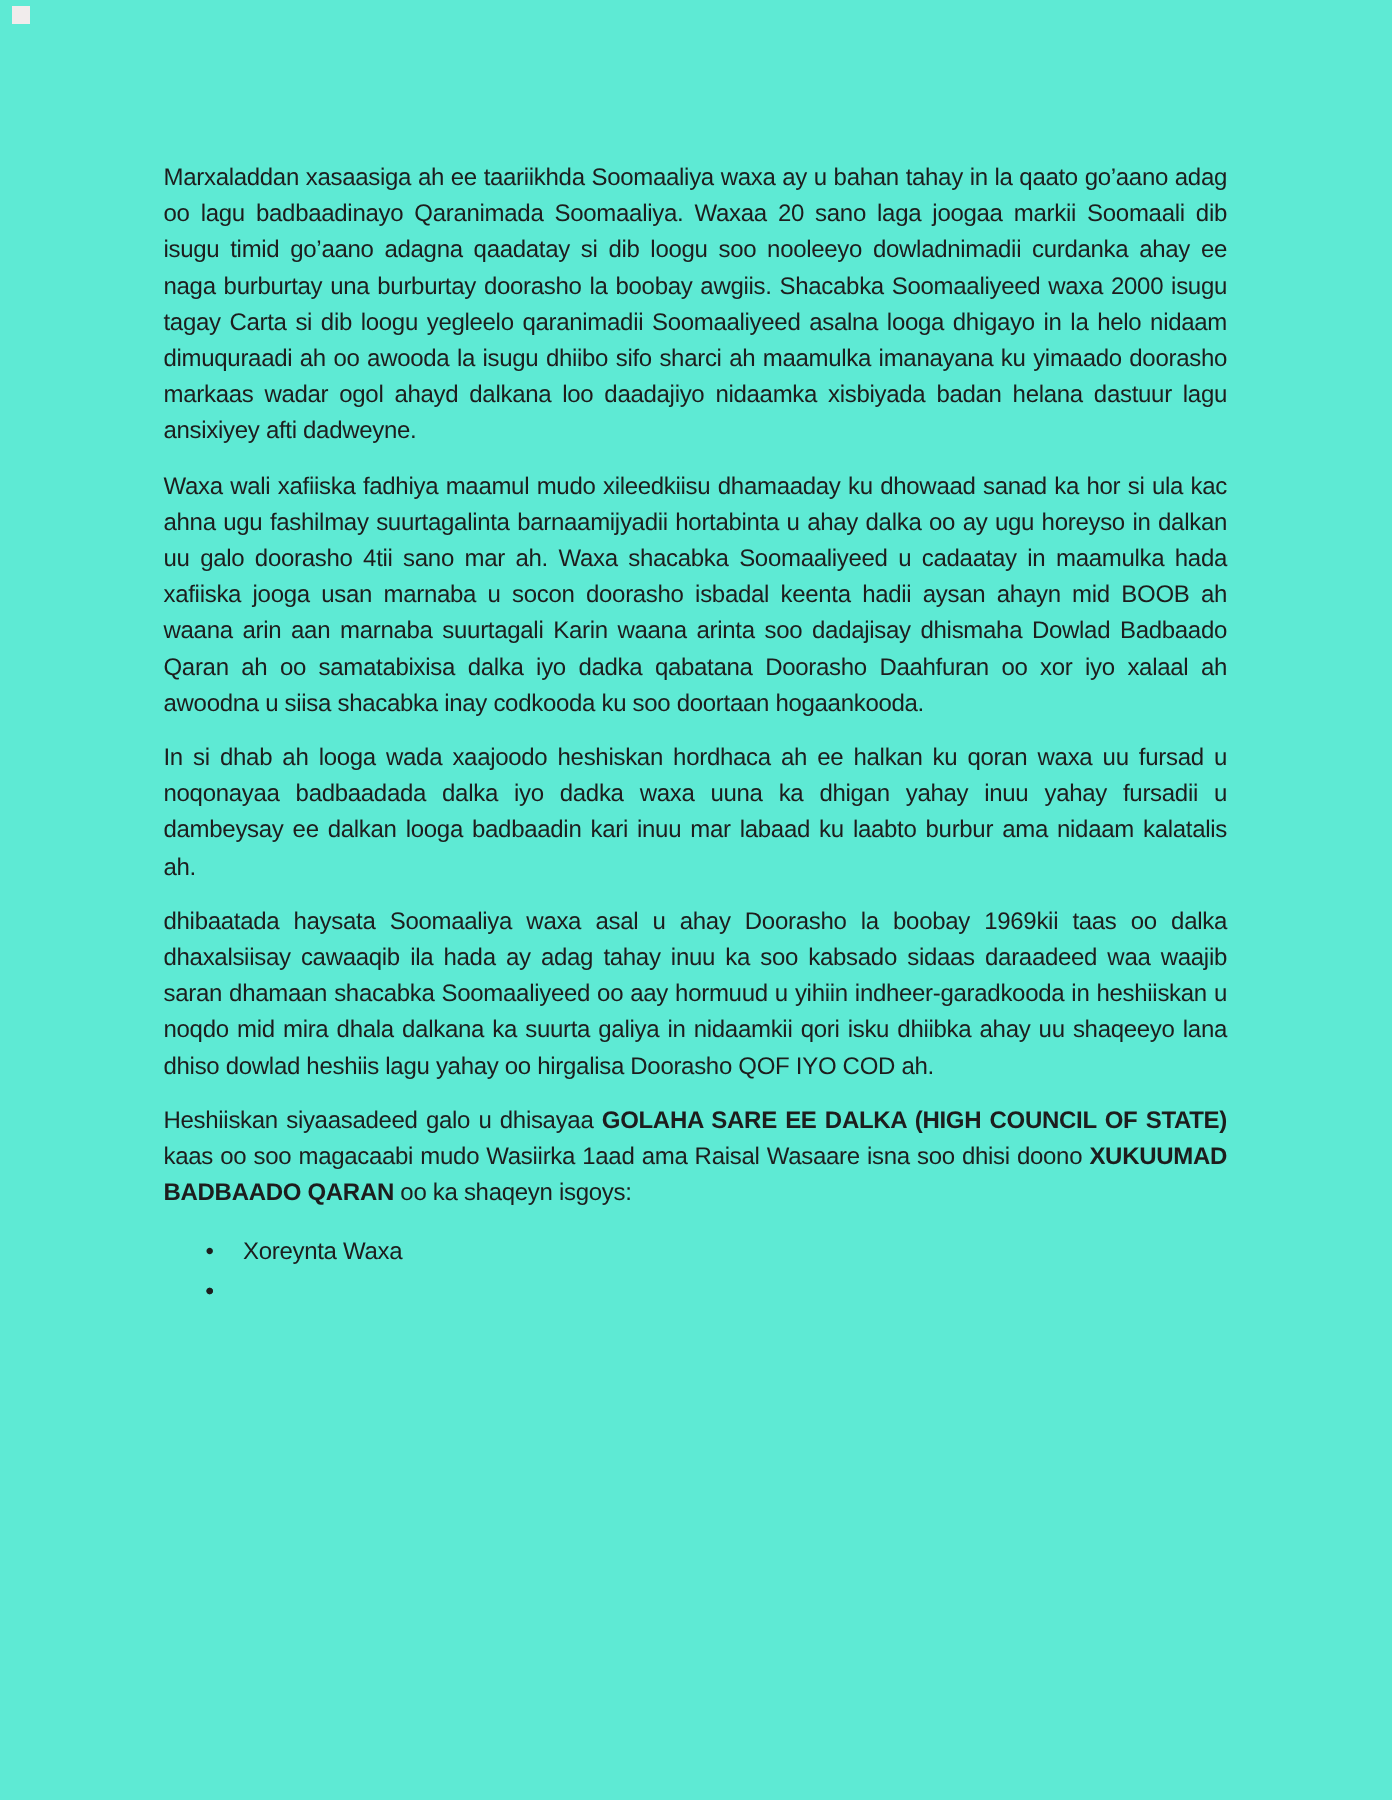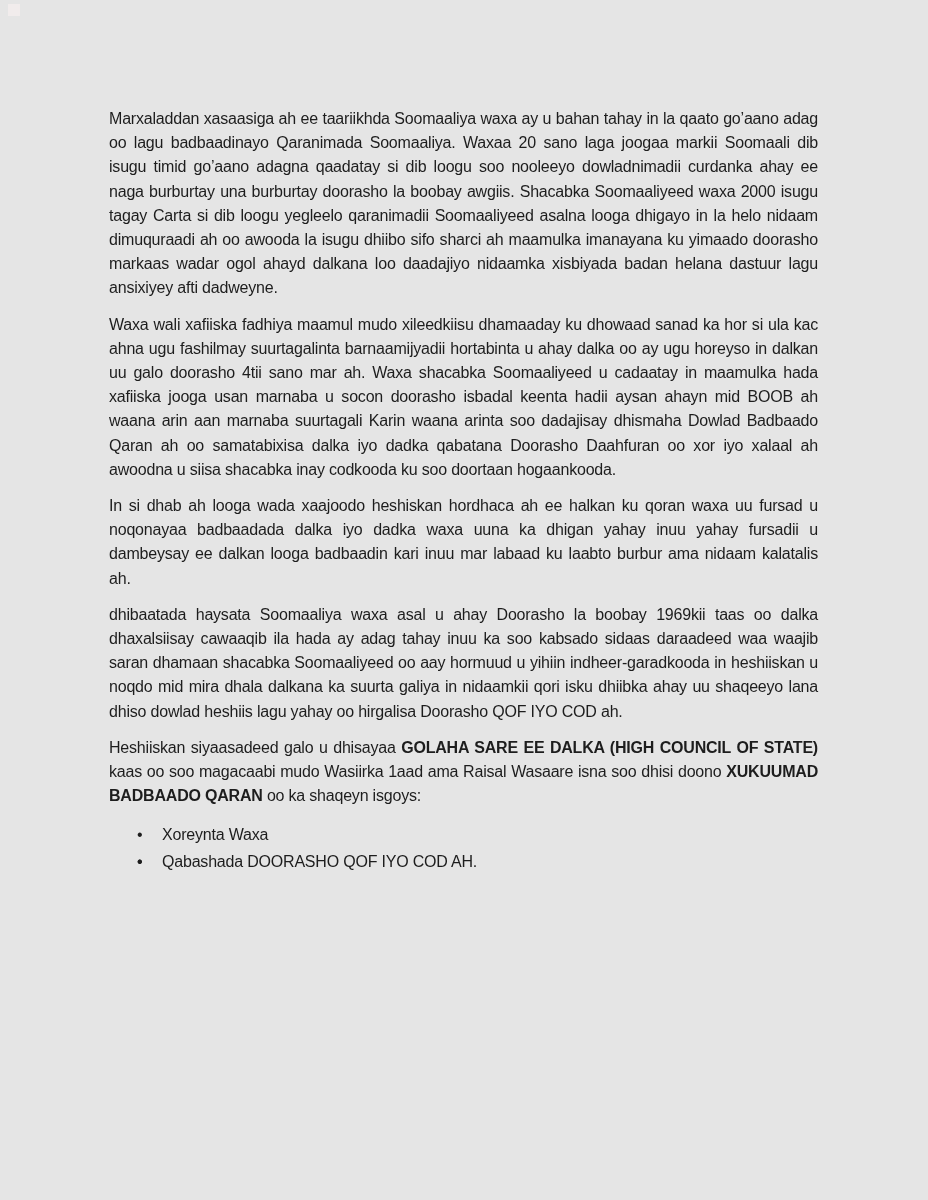--- a/index.html
+++ b/index.html
@@ -12,21 +12,21 @@
     height: 1200px;
     position: relative;
     font-family: "Liberation Sans", sans-serif;
     overflow: hidden;
   }
   .page {
     position: absolute;
     left: 0; top: 0;
     width: 928px;
     height: 1200px;
-    background: #e5e5e5;
+    background: #5eead4;
   }
   .scan-artifact {
     position: absolute;
     left: 8px;
     top: 4px;
     width: 12px;
     height: 12px;
     background: #f1ecec;
   }
   .content {
@@ -79,17 +79,17 @@
 
     <p class="para"><span>In si dhab ah looga wada xaajoodo heshiskan hordhaca ah ee halkan ku qoran waxa uu fursad u noqonayaa badbaadada dalka iyo dadka waxa uuna ka dhigan yahay inuu yahay fursadii u dambeysay ee dalkan looga badbaadin kari inuu mar labaad ku laabto burbur ama nidaam kalatalis ah.</span></p>
 
     <p class="para"><span>dhibaatada haysata Soomaaliya waxa asal u ahay Doorasho la boobay 1969kii taas oo dalka dhaxalsiisay cawaaqib ila hada ay adag tahay inuu ka soo kabsado sidaas daraadeed waa waajib saran dhamaan shacabka Soomaaliyeed oo aay hormuud u yihiin indheer-garadkooda in heshiiskan u noqdo mid mira dhala dalkana ka suurta galiya in nidaamkii qori isku dhiibka ahay uu shaqeeyo lana dhiso dowlad heshiis lagu yahay oo hirgalisa Doorasho QOF IYO COD ah.</span></p>
 
     <p class="para"><span>Heshiiskan siyaasadeed galo u dhisayaa </span><b>GOLAHA SARE EE DALKA (HIGH COUNCIL OF STATE)</b><span> kaas oo soo magacaabi mudo Wasiirka 1aad ama Raisal Wasaare isna soo dhisi doono </span><b>XUKUUMAD BADBAADO QARAN</b><span> oo ka shaqeyn isgoys:</span></p>
 
     <ul class="bullets">
       <li><span class="dot">•</span><span>Xoreynta Waxa</span></li>
       <li><span class="dot">•</span></li>
-      <li><span class="dot">•</span><span>Qabashada DOORASHO QOF IYO COD AH.</span></li>
+      <li><span class="dot">•</span></li>
     </ul>
 
   </div>
 </div>
 
 </body></html>

